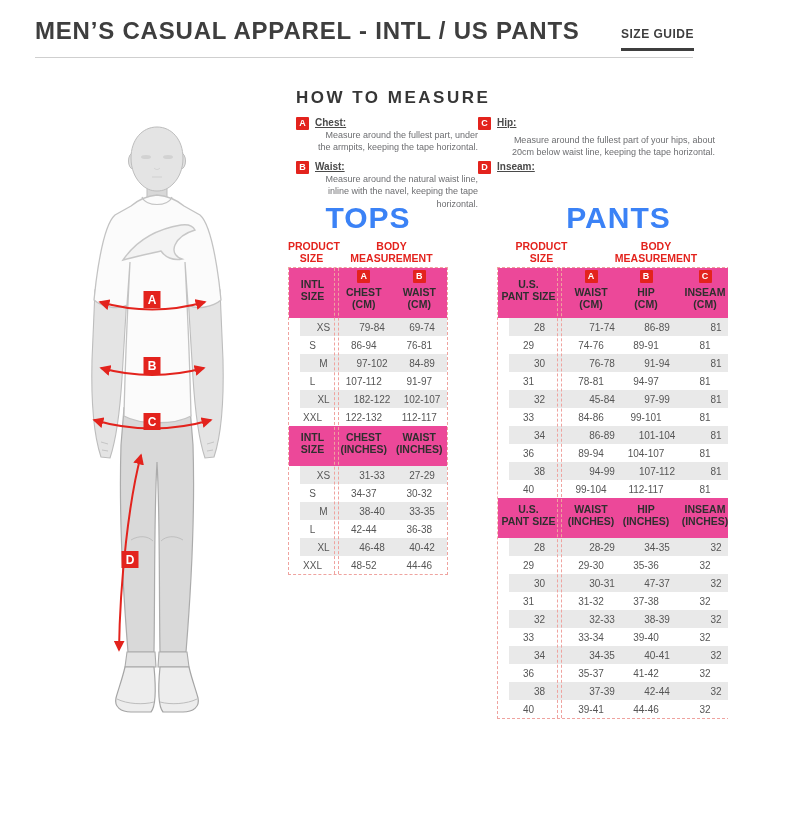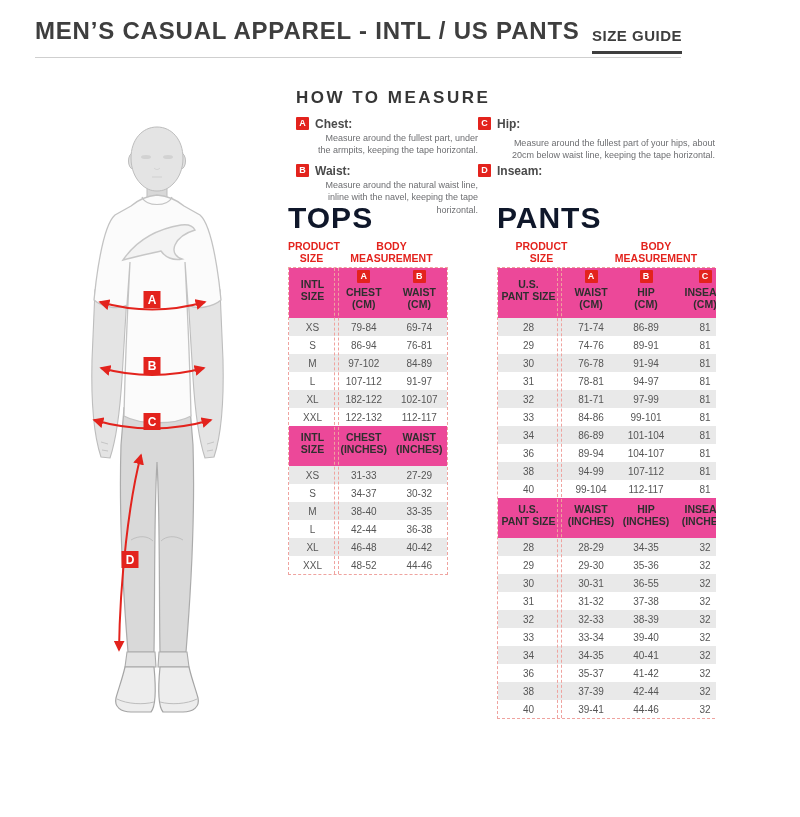--- a/index.html
+++ b/index.html
@@ -1,64 +1,64 @@
 <!DOCTYPE html>
 <html><head>
 <meta charset="utf-8">
 <style>
   html,body{margin:0;padding:0;background:#fff;}
   body{font-family:"Liberation Sans", sans-serif;color:#3c3c3c;}
-  .page{position:relative;width:716px;height:817px;background:#fff;overflow:hidden;}
+  .page{position:relative;width:716px;height:817px;background:#fff;overflow:hidden;padding-left:12px;}
 
   
   .page-title{position:absolute;left:35px;top:17px;font-size:24px;font-weight:800;
     letter-spacing:0.8px;color:#3e3e3e;white-space:nowrap;}
-  .size-guide-tab{position:absolute;right:34px;top:27px;font-size:15px;font-weight:700;
+  .size-guide-tab{position:absolute;right:34px;top:27px;font-size:12px;font-weight:700;
     letter-spacing:0.5px;color:#3e3e3e;padding-bottom:7px;border-bottom:3px solid #3e3e3e;}
   .header-rule{position:absolute;left:35px;right:35px;top:57px;border-top:1px solid #cfcfcf;}
 
   
   .htm{position:absolute;left:296px;top:88px;width:478px;}
   .htm-heading{font-size:17px;font-weight:800;letter-spacing:2.5px;color:#363636;margin-bottom:9px;}
   .measure-grid{display:grid;grid-template-columns:182px 1fr;grid-template-rows:auto auto;
     grid-auto-flow:column;row-gap:3px;}
   .measure-item{display:flex;gap:6px;align-items:flex-start;}
   .badge{display:inline-flex;align-items:center;justify-content:center;flex:0 0 auto;
     width:13px;height:13px;background:#e3231d;color:#fff;font-size:9px;font-weight:800;
     border-radius:1px;line-height:1;}
-  .mi-label{font-size:12px;font-weight:700;color:#4a4a4a;margin-bottom:1px;}
+  .mi-label{font-size:10px;font-weight:700;color:#4a4a4a;margin-bottom:1px;text-decoration:underline;}
   .mi-desc{font-size:9px;color:#6d6e71;line-height:1.35;text-align:right;}
   .measure-item:nth-child(-n+2) .mi-desc{max-width:168px;}
   .measure-item:nth-child(n+3) .mi-desc{max-width:218px;margin-top:6px;}
 
   
   .tsection{position:absolute;top:203px;}
   .tsection.tops-sec{left:288px;width:160px;}
   .tsection.pants-sec{left:497px;width:243px;}
-  .tsection-heading{font-size:30px;font-weight:800;letter-spacing:1px;color:#0f172a;
-    line-height:1;margin-bottom:7px;}
+  .tsection-heading{font-size:30px;font-weight:800;letter-spacing:1px;color:#3b82f6;
+    line-height:1;margin-bottom:7px;text-align:center;}
   .labels-row{display:grid;margin-bottom:3px;}
   .tops-sec .labels-row{grid-template-columns:47px 1fr;}
   .pants-sec .labels-row{grid-template-columns:61px 1fr;margin-left:14px;}
   .red-label{color:#e3231d;font-size:10.5px;font-weight:800;text-align:center;
     line-height:1.15;white-space:pre-line;}
 
   .size-table{position:relative;border:1px dashed #efa39f;}
   .size-table::before,.size-table::after{content:'';position:absolute;top:0;bottom:0;
     border-left:1px dashed #efa39f;}
   .tops-table::before{left:45px;} .tops-table::after{left:49px;}
   .pants-table::before{left:59px;} .pants-table::after{left:63px;}
 
   .trow{display:grid;align-items:center;}
   .tops-table .trow{grid-template-columns:47px 1fr 1fr;}
   .pants-table .trow{grid-template-columns:61px 64px 46px 72px;}
   .thead{height:50px;background:#ec4899;}
   .thead.sub{height:40px;}
   .drow{height:18px;}
-  .drow.stripe{background:#e9e9e9;}
+  .drow.stripe{background:#e9e9e9;margin-left:11px;}
   .tcell{text-align:center;font-size:10px;color:#565656;}
   .hcell{display:flex;flex-direction:column;align-items:center;justify-content:flex-end;
     padding-bottom:6px;gap:3px;}
   .hlabel{font-size:10.5px;font-weight:700;color:#2f2f2f;line-height:1.15;
     white-space:pre-line;text-align:center;}
 
   
   .figure{position:absolute;left:35px;top:110px;width:245px;height:610px;}
   .figure svg{display:block;width:245px;height:610px;}
 </style>
@@ -312,21 +312,21 @@
           <div class="tcell">81</div>
         </div>
         <div class="trow drow">
           <div class="tcell">31</div>
           <div class="tcell">78-81</div>
           <div class="tcell">94-97</div>
           <div class="tcell">81</div>
         </div>
         <div class="trow drow stripe">
           <div class="tcell">32</div>
-          <div class="tcell">81-71</div>
+          <div class="tcell">45-84</div>
           <div class="tcell">97-99</div>
           <div class="tcell">81</div>
         </div>
         <div class="trow drow">
           <div class="tcell">33</div>
           <div class="tcell">84-86</div>
           <div class="tcell">99-101</div>
           <div class="tcell">81</div>
         </div>
         <div class="trow drow stripe">
@@ -379,21 +379,21 @@
         </div>
         <div class="trow drow">
           <div class="tcell">29</div>
           <div class="tcell">29-30</div>
           <div class="tcell">35-36</div>
           <div class="tcell">32</div>
         </div>
         <div class="trow drow stripe">
           <div class="tcell">30</div>
           <div class="tcell">30-31</div>
-          <div class="tcell">36-55</div>
+          <div class="tcell">47-37</div>
           <div class="tcell">32</div>
         </div>
         <div class="trow drow">
           <div class="tcell">31</div>
           <div class="tcell">31-32</div>
           <div class="tcell">37-38</div>
           <div class="tcell">32</div>
         </div>
         <div class="trow drow stripe">
           <div class="tcell">32</div>

